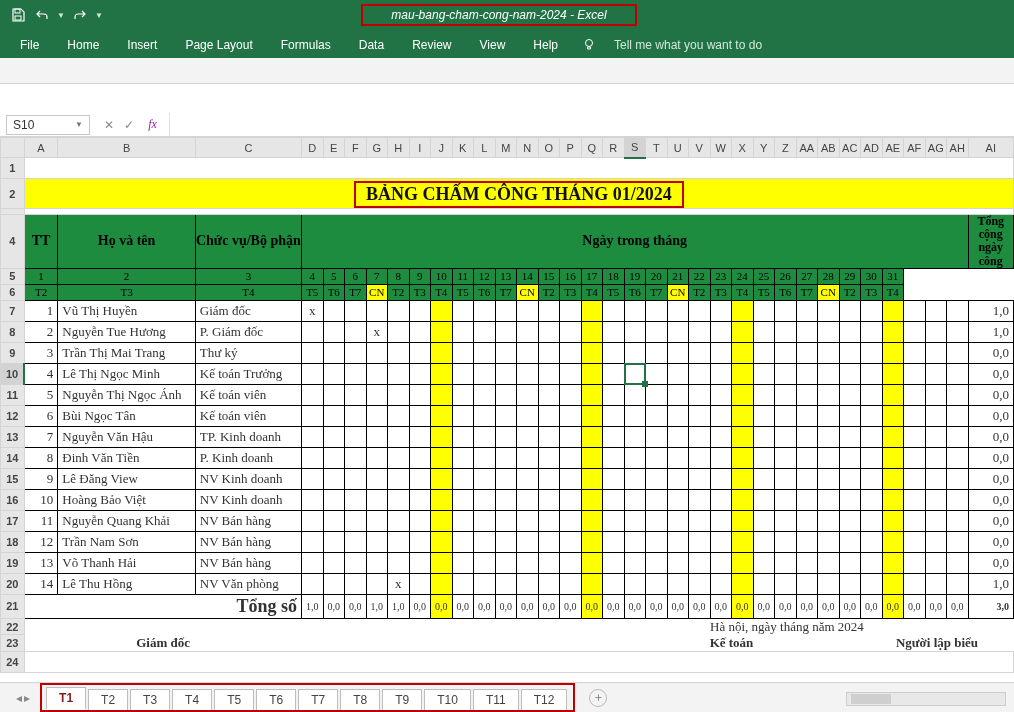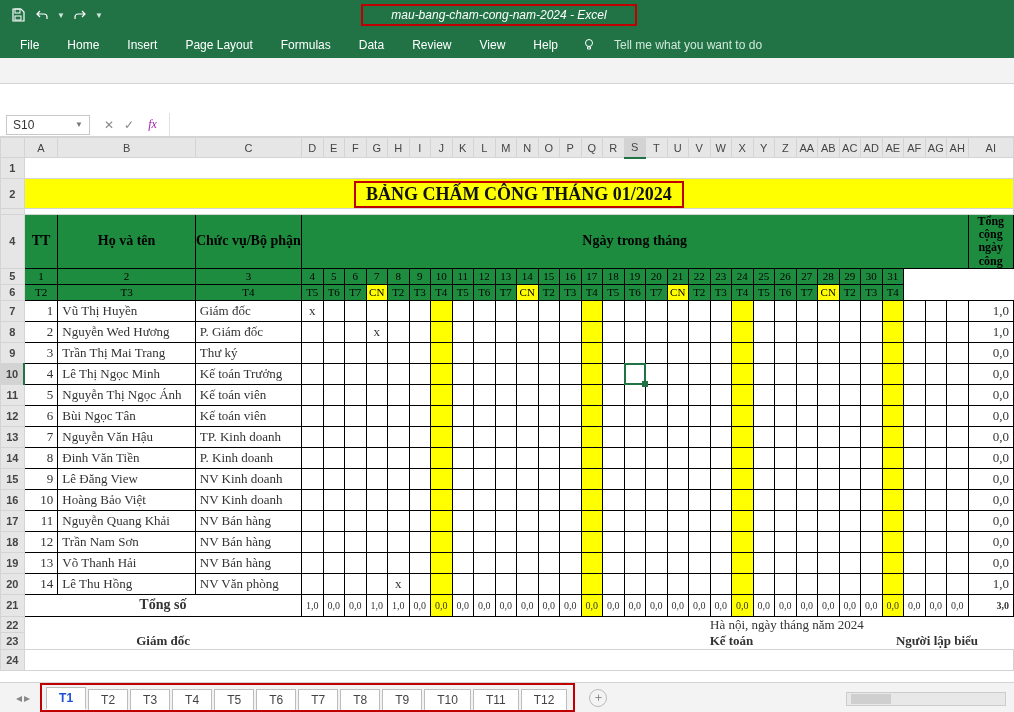--- a/index.html
+++ b/index.html
@@ -55,34 +55,34 @@
   .ghdr.small { font-size: 11px; font-weight: normal; padding: 0; height: 16px; }
   .ghdr.big { font-size: 14px; }
   .yel { background: yellow !important; }
   .bord { border: 1px solid #000 !important; }
 
   .datarow td { border: 1px solid #000 !important; height: 21px; }
   .datarow .name { text-align: left; padding-left: 4px; }
   .datarow .num { text-align: right; padding-right: 4px; }
 
   .totrow td { border: 1px solid #000 !important; font-size: 10px; height: 22px; text-align: center; }
-  .totrow .lbl { font-size: 14px; font-weight: normal; }
+  .totrow .lbl { font-size: 18px; font-weight: normal; text-align: right; }
 
   .sigrow td { font-family: "Times New Roman", serif; font-size: 13px; text-align: center; border: none !important; }
 
   .selcell { position: relative; }
   .selcell::after { content: ""; position: absolute; inset: -1px; border: 2px solid #217346; pointer-events: none; }
   .selcell::before { content: ""; position: absolute; right: -3px; bottom: -3px; width: 6px; height: 6px; background: #217346; }
 
   
   .sheetbar { position: absolute; left: 0; right: 0; bottom: 0; height: 30px; background: #f3f3f3; border-top: 1px solid #d4d4d4; display: flex; align-items: center; padding-left: 16px; }
   .navset { display: flex; gap: 2px; color: #888; margin-right: 10px; }
   .tabsbox { border: 2px solid #c00000; display: flex; align-items: flex-end; padding: 2px 4px 0 4px; }
   .stab { border: 1px solid #bdbdbd; border-bottom: none; background: #fff; padding: 3px 12px; font-size: 12px; margin-right: 2px; color: #444; cursor: pointer; }
-  .stab.active { color: #1d4ed8; font-weight: bold; border-bottom: 2px solid #fff; }
+  .stab.active { color: #7f1d1d; font-weight: bold; border-bottom: 2px solid #fff; }
   .addsheet { margin-left: 14px; width: 18px; height: 18px; border: 1px solid #bbb; border-radius: 50%; display: flex; align-items: center; justify-content: center; font-size: 12px; color: #777; cursor: pointer; }
   .hscroll { position: absolute; right: 8px; bottom: 6px; width: 160px; height: 14px; background: #e8e8e8; border: 1px solid #ccc; display: flex; align-items: center; }
   .hscroll .th { width: 40px; height: 10px; background: #cfcfcf; margin-left: 4px; }
 
   svg { display: block; }
 </style>
 </head>
 <body>
 
 <div class="titlebar">
@@ -328,21 +328,21 @@
           <td class="cell center"></td>
           <td class="cell center"></td>
           <td class="cell center"></td>
           <td class="cell right">1,0</td>
         </tr>
       </tbody>
       <tbody>
         <tr class="datarow">
           <th class="rowhdr">8</th>
           <td class="cell num">2</td>
-          <td class="cell name">Nguyễn Wed Hương</td>
+          <td class="cell name">Nguyễn Tue Hương</td>
           <td class="cell name">P. Giám đốc</td>
           <td class="cell center"></td>
           <td class="cell center"></td>
           <td class="cell center"></td>
           <td class="cell center">x</td>
           <td class="cell center"></td>
           <td class="cell center"></td>
           <td class="cell center yel"></td>
           <td class="cell center"></td>
           <td class="cell center"></td>

